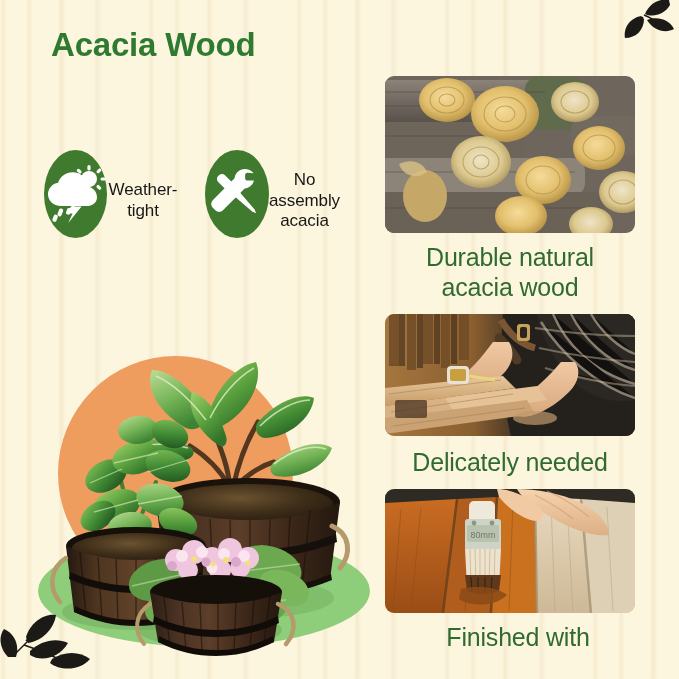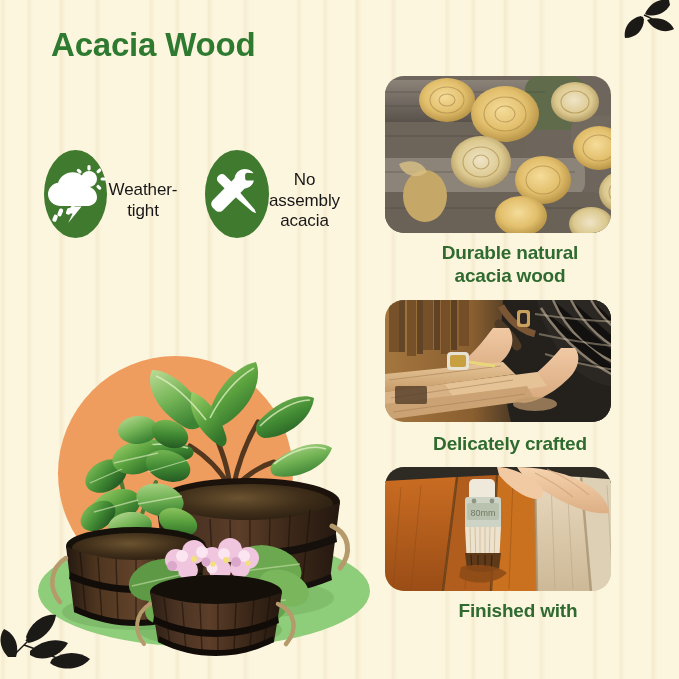--- a/index.html
+++ b/index.html
@@ -124,37 +124,36 @@
 
   
   .cards {
     position: absolute;
     left: 385px;
     top: 76px;
     width: 250px;
   }
   .card { margin-bottom: 12px; }
   .card-photo {
-    width: 226px;
-    border-radius: 19px;
+    width: 250px;
+    border-radius: 9px;
     overflow: hidden;
     display: block;
     position: relative;
   }
   .card-1 .card-photo { height: 157px; }
   .card-2 .card-photo { height: 122px; }
   .card-3 .card-photo { height: 124px; }
   .card-caption {
     margin-top: 9px;
     text-align: center;
     color: #2f6b30;
-    font-size: 19px;
+    font-size: 25px;
     line-height: 1.2;
     letter-spacing: -0.2px;
-    font-weight: bold;
   }
   .card-3 .card-caption { text-align: center; padding-left: 16px; }
   .card-2 .card-caption { margin-top: 11px; }
 
   svg { display: block; }
 </style>
 </head>
 <body>
 
 <div id="infographic">
@@ -602,21 +601,21 @@
           <rect x="10" y="86" width="32" height="18" rx="2" fill="#4a3420" opacity="0.75"></rect>
 
           <rect x="62" y="52" width="22" height="18" rx="4" fill="#e8e2d4"></rect>
           <rect x="65" y="55" width="16" height="12" rx="2" fill="#c9a03f"></rect>
           <path d="M84 62 L110 66" stroke="#e9d67a" stroke-width="3"></path>
 
           <ellipse cx="150" cy="104" rx="22" ry="7" fill="#c09a6c" opacity="0.7"></ellipse>
         </svg>
       </div>
       <div class="card-caption">
-        <span>Delicately crafted</span>
+        <span>Delicately needed</span>
       </div>
     </div>
 
     <div class="card card-3">
       <div class="card-photo">
         <svg width="250" height="124" viewBox="0 0 250 124" preserveAspectRatio="none" aria-hidden="true">
           <defs>
             <linearGradient id="wetWood" x1="0" y1="0" x2="0" y2="1">
               <stop offset="0%" stop-color="#c96c22"></stop>
               <stop offset="100%" stop-color="#9a4d16"></stop>

